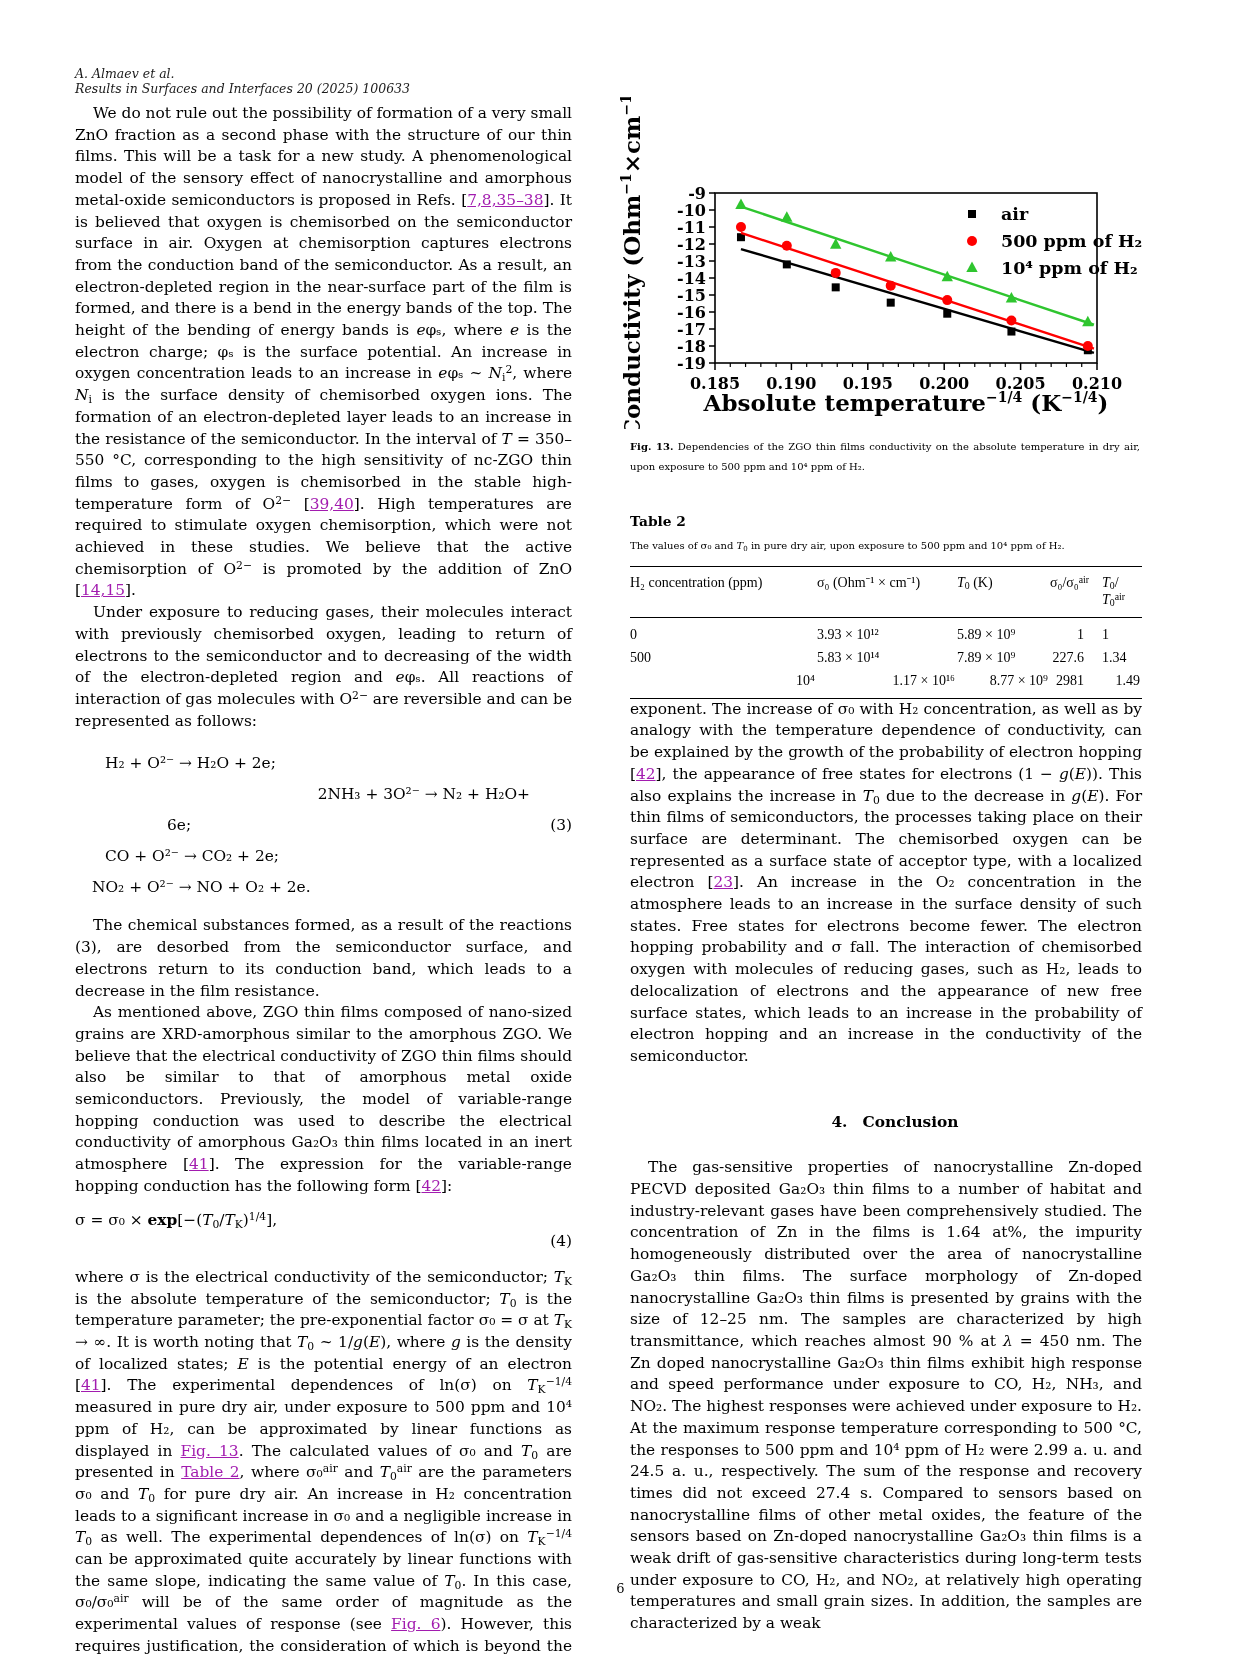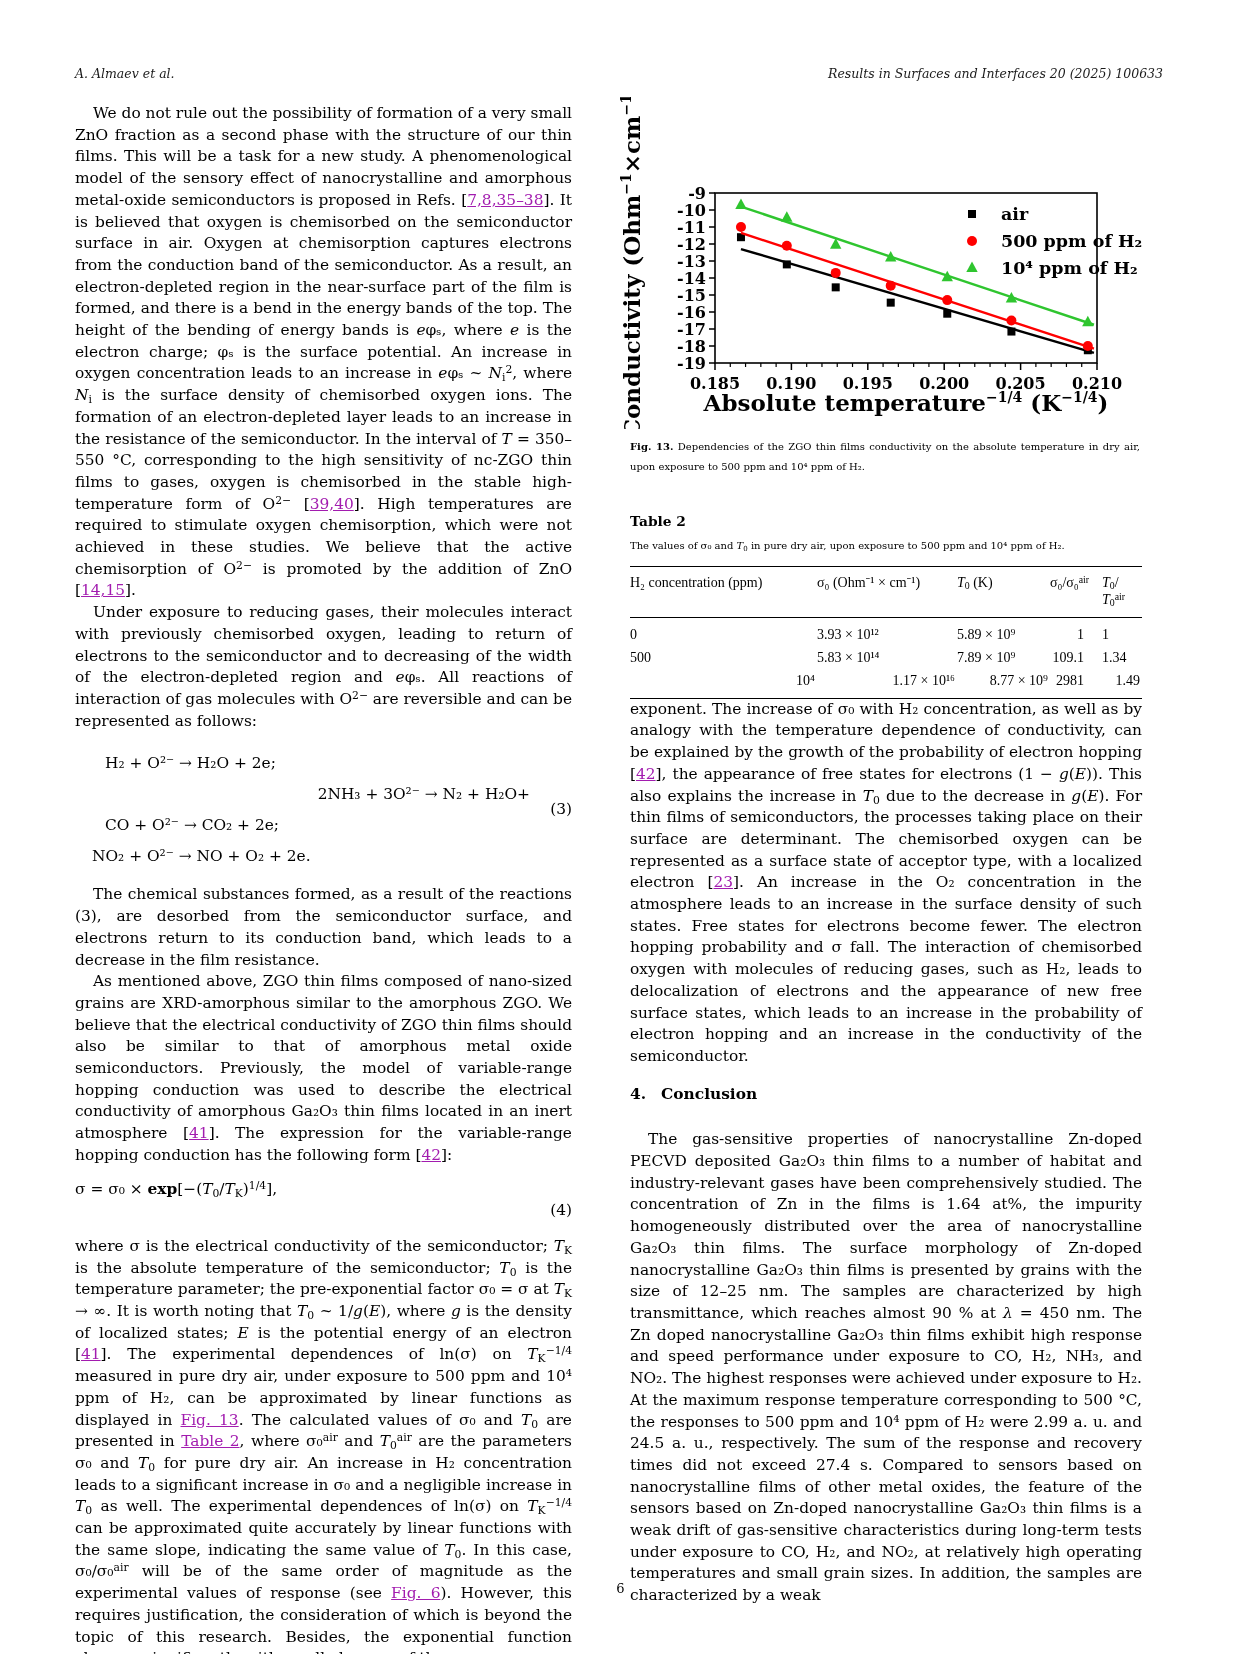--- a/index.html
+++ b/index.html
@@ -1,19 +1,19 @@
 <!DOCTYPE html>
 <html><head>
 <meta charset="utf-8">
 <style>
   html,body{margin:0;padding:0;background:#888;}
   .page{position:relative;width:1241px;height:1654px;background:#ffffff;
         font-family:"DejaVu Serif",serif;color:#000;overflow:hidden;}
   .pg-header{position:absolute;left:75px;right:78px;top:66px;display:flex;
-        justify-content:space-between;font-style:italic;font-size:12.5px;color:#1b1b1b;}
+        justify-content:space-between;font-style:italic;font-size:12.5px;color:#1b1b1b;flex-direction:column;}
   .col{position:absolute;font-size:15.4px;line-height:21.7px;text-align:justify;}
   .left{left:75px;top:103px;width:497px;}
   .right{left:612px;top:97px;width:548px;}
   .p{margin:0;}
   .right .p{margin:0 18px 0 18px;}
   .ind{text-indent:18px;}
   .link{color:#a21caf;text-decoration:underline;}
   .it{font-style:italic;}
   .b{font-weight:bold;}
   sub{font-size:.7em;vertical-align:-.25em;line-height:0;}
@@ -32,21 +32,21 @@
   .tbl{border-collapse:collapse;margin:10px 18px 0 18px;font-size:14px;line-height:17px;
        border-top:1.6px solid #000;border-bottom:1.6px solid #000;width:512px;table-layout:fixed;font-family:Liberation Serif, serif;}
   .tbl th{font-weight:normal;text-align:left;vertical-align:top;padding:7px 2px 9px 0;
        border-bottom:1.6px solid #000;}
   .tbl td{padding:3px 2px 3px 0;text-align:left;vertical-align:top;}
   .tbl tbody tr:first-child td{padding-top:8px;}
   .tbl tbody tr:last-child td{padding-bottom:9px;text-align:right;}
   .tbl .c4{text-align:left;}
   .tbl td.c4{text-align:right;padding-right:18px;}
   .mt28{margin-top:28px;}
-  .sechead{font-weight:bold;font-size:15.4px;text-align:left;margin:16px 0 24px 18px;}
+  .sechead{font-weight:bold;font-size:15.4px;text-align:center;margin:44px 0 24px 18px;}
   .sechead .shtxt{margin-left:15px;}
   .pageno{position:absolute;bottom:58px;left:0;right:0;text-align:center;font-size:13px;}
   svg text.tick{font-family:"DejaVu Serif",serif;font-weight:bold;font-size:16px;}
   svg text.legend{font-family:"DejaVu Serif",serif;font-weight:bold;font-size:17.5px;}
   svg text.axlabel{font-family:"DejaVu Serif",serif;font-weight:bold;font-size:23px;}
 </style>
 </head>
 <body>
 
 <div class="page">
@@ -56,20 +56,21 @@
     <span>Results in Surfaces and Interfaces 20 (2025) 100633</span>
   </div>
 
   <div class="col left">
     <p class="p ind"><span>We do not rule out the possibility of formation of a very small ZnO fraction as a second phase with the structure of our thin films. This will be a task for a new study. A phenomenological model of the sensory effect of nanocrystalline and amorphous metal-oxide semiconductors is proposed in Refs. [</span><span class="link">7,8,35–38</span><span>]. It is believed that oxygen is chemisorbed on the semiconductor surface in air. Oxygen at chemisorption captures electrons from the conduction band of the semiconductor. As a result, an electron-depleted region in the near-surface part of the film is formed, and there is a bend in the energy bands of the top. The height of the bending of energy bands is </span><span class="it">e</span><span>φₛ, where </span><span class="it">e</span><span> is the electron charge; φₛ is the surface potential. An increase in oxygen concentration leads to an increase in </span><span class="it">e</span><span>φₛ ~ </span><span class="it">N</span><sub>i</sub><sup>2</sup><span>, where </span><span class="it">N</span><sub>i</sub><span> is the surface density of chemisorbed oxygen ions. The formation of an electron-depleted layer leads to an increase in the resistance of the semiconductor. In the interval of </span><span class="it">T</span><span> = 350–550 °C, corresponding to the high sensitivity of nc-ZGO thin films to gases, oxygen is chemisorbed in the stable high-temperature form of O</span><sup>2−</sup><span> [</span><span class="link">39,40</span><span>]. High temperatures are required to stimulate oxygen chemisorption, which were not achieved in these studies. We believe that the active chemisorption of O</span><sup>2−</sup><span> is promoted by the addition of ZnO [</span><span class="link">14,15</span><span>].</span></p>
     <p class="p ind"><span>Under exposure to reducing gases, their molecules interact with previously chemisorbed oxygen, leading to return of electrons to the semiconductor and to decreasing of the width of the electron-depleted region and </span><span class="it">e</span><span>φₛ. All reactions of interaction of gas molecules with O</span><sup>2−</sup><span> are reversible and can be represented as follows:</span></p>
 
     <div class="eqblock">
       <div class="eql eql1">H₂ + O²⁻ → H₂O + 2e;</div>
       <div class="eql eql2">2NH₃ + 3O²⁻ → N₂ + H₂O+</div>
+      <div class="eql eql3">6e;</div>
       <div class="eql eql4">CO + O²⁻ → CO₂ + 2e;</div>
       <div class="eql eql5">NO₂ + O²⁻ → NO + O₂ + 2e.</div>
       <span class="eqnum">(3)</span>
     </div>
 
     <p class="p ind">The chemical substances formed, as a result of the reactions (3), are desorbed from the semiconductor surface, and electrons return to its conduction band, which leads to a decrease in the film resistance.</p>
     <p class="p ind"><span>As mentioned above, ZGO thin films composed of nano-sized grains are XRD-amorphous similar to the amorphous ZGO. We believe that the electrical conductivity of ZGO thin films should also be similar to that of amorphous metal oxide semiconductors. Previously, the model of variable-range hopping conduction was used to describe the electrical conductivity of amorphous Ga₂O₃ thin films located in an inert atmosphere [</span><span class="link">41</span><span>]. The expression for the variable-range hopping conduction has the following form [</span><span class="link">42</span><span>]:</span></p>
 
     <div class="eq4">
       <span><span>σ = σ₀ × </span><span class="b">exp</span><span>[−(</span><span class="it">T</span><sub>0</sub><span>/</span><span class="it">T</span><sub>K</sub><span>)</span><sup>1/4</sup><span>],</span></span>
@@ -196,21 +197,21 @@
           <td>0</td>
           <td>3.93 × 10¹²</td>
           <td>5.89 × 10⁹</td>
           <td class="c4">1</td>
           <td>1</td>
         </tr>
         <tr>
           <td>500</td>
           <td>5.83 × 10¹⁴</td>
           <td>7.89 × 10⁹</td>
-          <td class="c4">109.1</td>
+          <td class="c4">227.6</td>
           <td>1.34</td>
         </tr>
         <tr>
           <td>10⁴</td>
           <td>1.17 × 10¹⁶</td>
           <td>8.77 × 10⁹</td>
           <td class="c4">2981</td>
           <td>1.49</td>
         </tr>
       </tbody>

